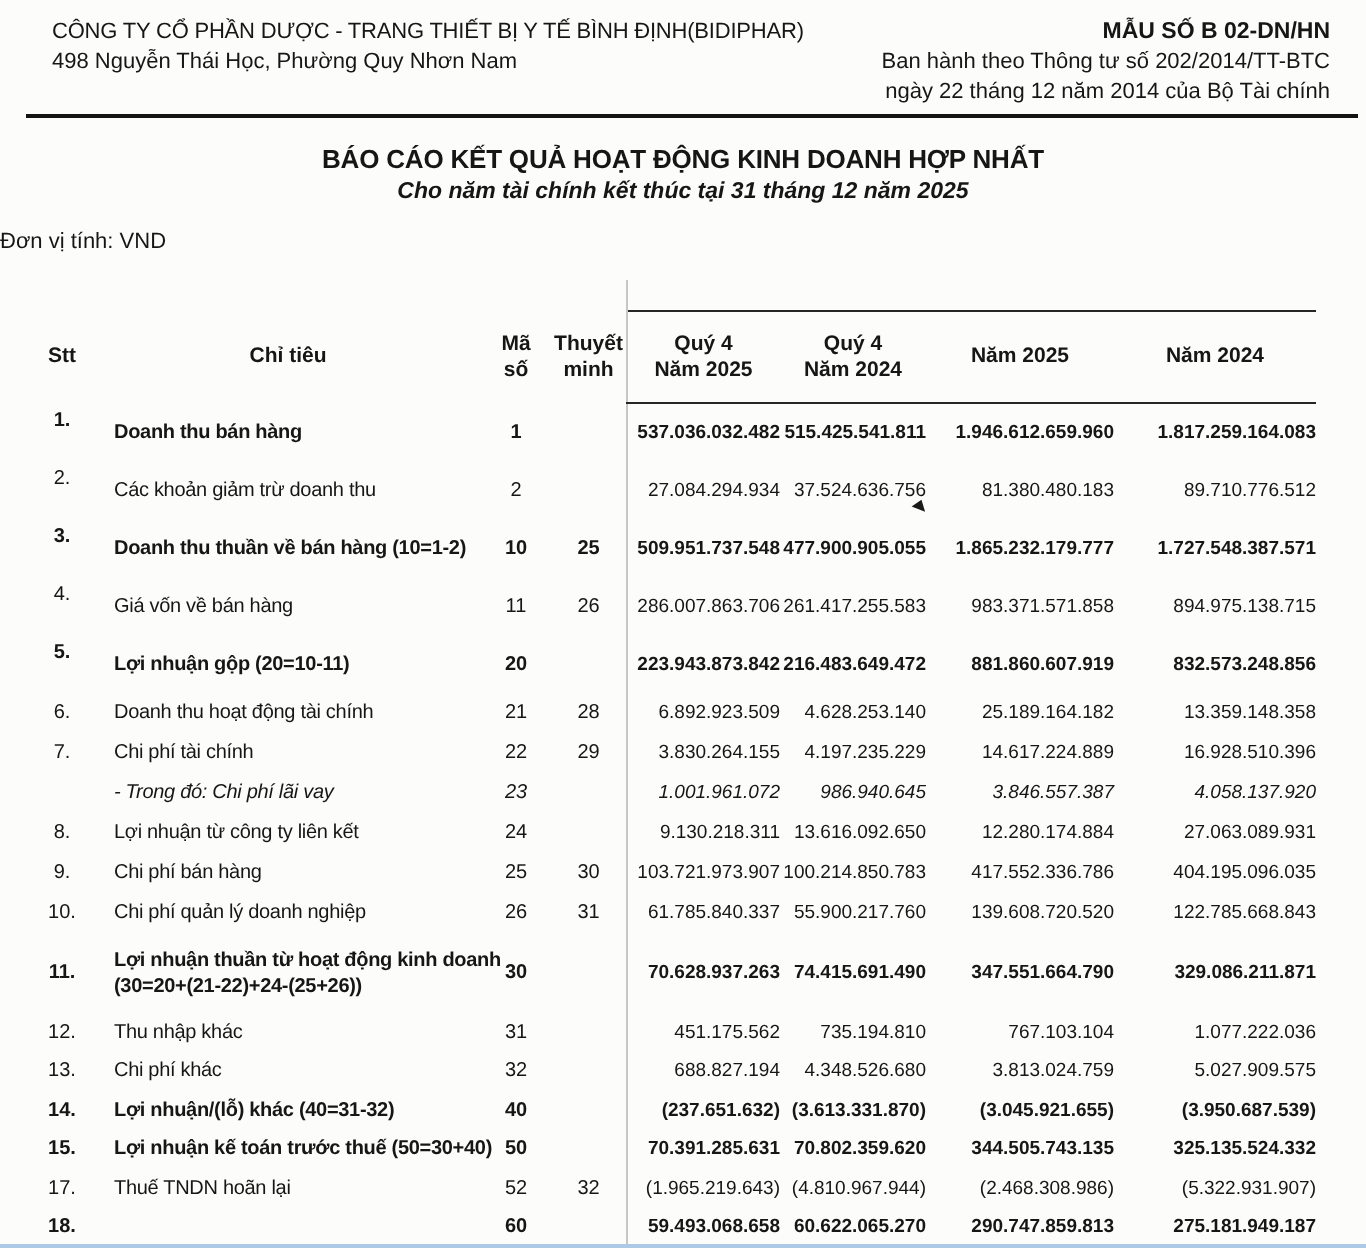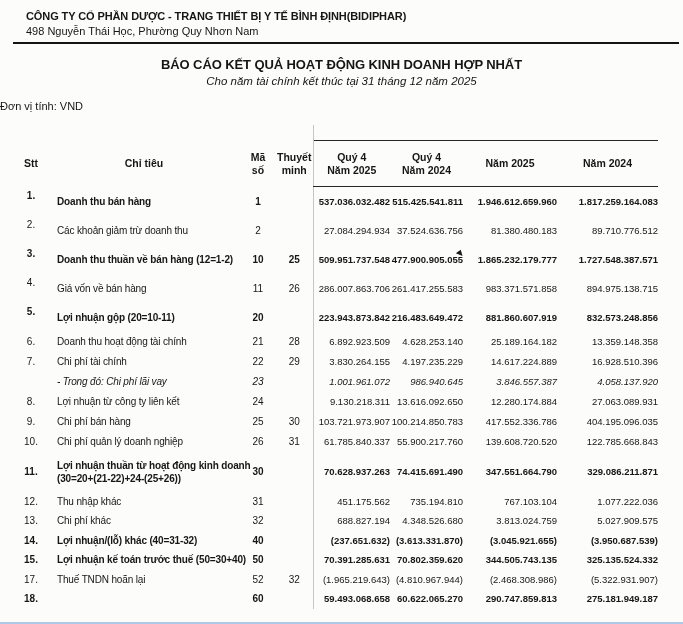--- a/index.html
+++ b/index.html
@@ -5,28 +5,28 @@
   html,body{margin:0;padding:0;overflow:hidden}
   body{
     width:683px;height:624px;position:relative;
     background:#fcfcfa;color:#161616;
     font-family:"Liberation Sans",sans-serif;
     -webkit-font-smoothing:antialiased;
   }
   
   .letterhead{display:flex;justify-content:space-between;padding:9px 18px 0 26px}
   .lh-left{font-size:11px;line-height:15px}
-  .company{font-weight:bold;font-size:11px;letter-spacing:-0.1px}
+  .company{font-weight:normal;font-size:11px;letter-spacing:-0.1px}
   .lh-right{text-align:right;font-size:11px;line-height:15px}
   .form-no{font-weight:bold;font-size:11.5px}
   .rule-thick{border-top:2.5px solid #141414;margin:3px 4px 0 13px}
   
   .doc-title{text-align:center;margin-top:13px;line-height:15px}
   .doc-title .main{font-weight:bold;font-size:13px;letter-spacing:-0.1px}
-  .doc-title .sub{font-weight:normal;font-style:italic;font-size:11.5px;margin-top:2px}
+  .doc-title .sub{font-weight:bold;font-style:italic;font-size:11.5px;margin-top:2px}
   .unit-line{padding-right:38px;margin-top:11px;font-size:11px}
   
   table{border-collapse:collapse;table-layout:fixed;margin:13px 0 0 14px;width:644px}
   th,td{padding:0;margin:0;vertical-align:middle;font-weight:normal}
   .spacer td{height:15px}
   .hrow th{height:45px;font-size:10.5px;font-weight:bold;line-height:13px}
   .hrow .num-h{border-top:1.5px solid #262626;border-bottom:1.5px solid #262626}
   .vline{border-left:1px solid #c6c6c6}
   tbody td{font-size:10px}
   .c-stt{text-align:center}
@@ -49,20 +49,25 @@
   .bottom-edge{position:absolute;left:0;bottom:0;width:683px;height:2px;background:#aec9e6}
 </style>
 </head>
 <body>
 
 <div class="letterhead">
   <div class="lh-left">
     <div class="company">CÔNG TY CỔ PHẦN DƯỢC - TRANG THIẾT BỊ Y TẾ BÌNH ĐỊNH(BIDIPHAR)</div>
     <div>498 Nguyễn Thái Học, Phường Quy Nhơn Nam</div>
   </div>
+  <div class="lh-right">
+    <div class="form-no">MẪU SỐ B 02-DN/HN</div>
+    <div>Ban hành theo Thông tư số 202/2014/TT-BTC</div>
+    <div>ngày 22 tháng 12 năm 2014 của Bộ Tài chính</div>
+  </div>
 </div>
 
 <div class="rule-thick"></div>
 
 <div class="doc-title">
   <div class="main">BÁO CÁO KẾT QUẢ HOẠT ĐỘNG KINH DOANH HỢP NHẤT</div>
   <div class="sub">Cho năm tài chính kết thúc tại 31 tháng 12 năm 2025</div>
 </div>
 
 <div class="unit-line">Đơn vị tính: VND</div>
@@ -133,21 +138,21 @@
         <td class="c-ma">2</td>
         <td class="c-tm"></td>
         <td class="c-num vline">27.084.294.934</td>
         <td class="c-num">37.524.636.756</td>
         <td class="c-num">81.380.480.183</td>
         <td class="c-num">89.710.776.512</td>
       </tr>
       <tr class="sec-a em">
         <td class="c-stt">3.</td>
         <td class="c-label">
-          <div>Doanh thu thuần về bán hàng (12=1-2)</div>
+          <div>Doanh thu thuần về bán hàng (10=1-2)</div>
         </td>
         <td class="c-ma">10</td>
         <td class="c-tm">25</td>
         <td class="c-num vline">509.951.737.548</td>
         <td class="c-num">477.900.905.055</td>
         <td class="c-num">1.865.232.179.777</td>
         <td class="c-num">1.727.548.387.571</td>
       </tr>
       <tr class="sec-a">
         <td class="c-stt">4.</td>

